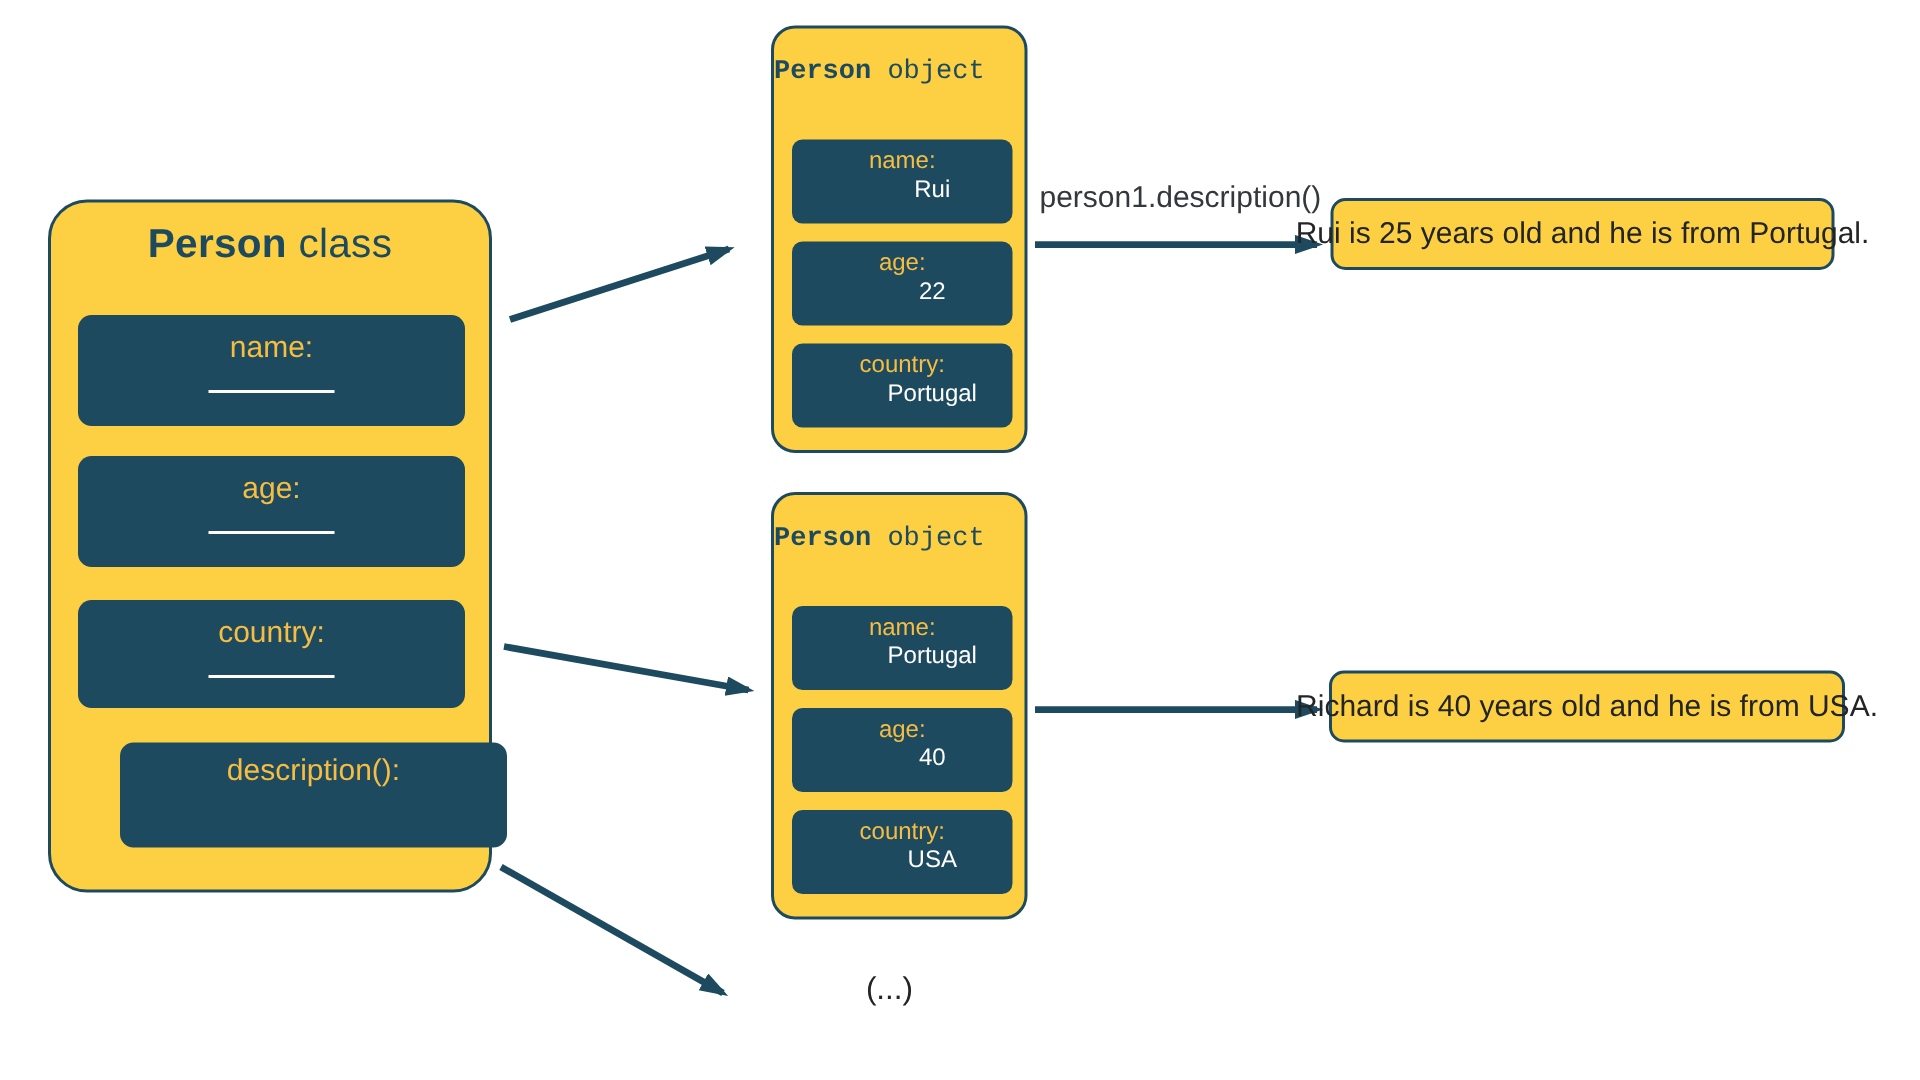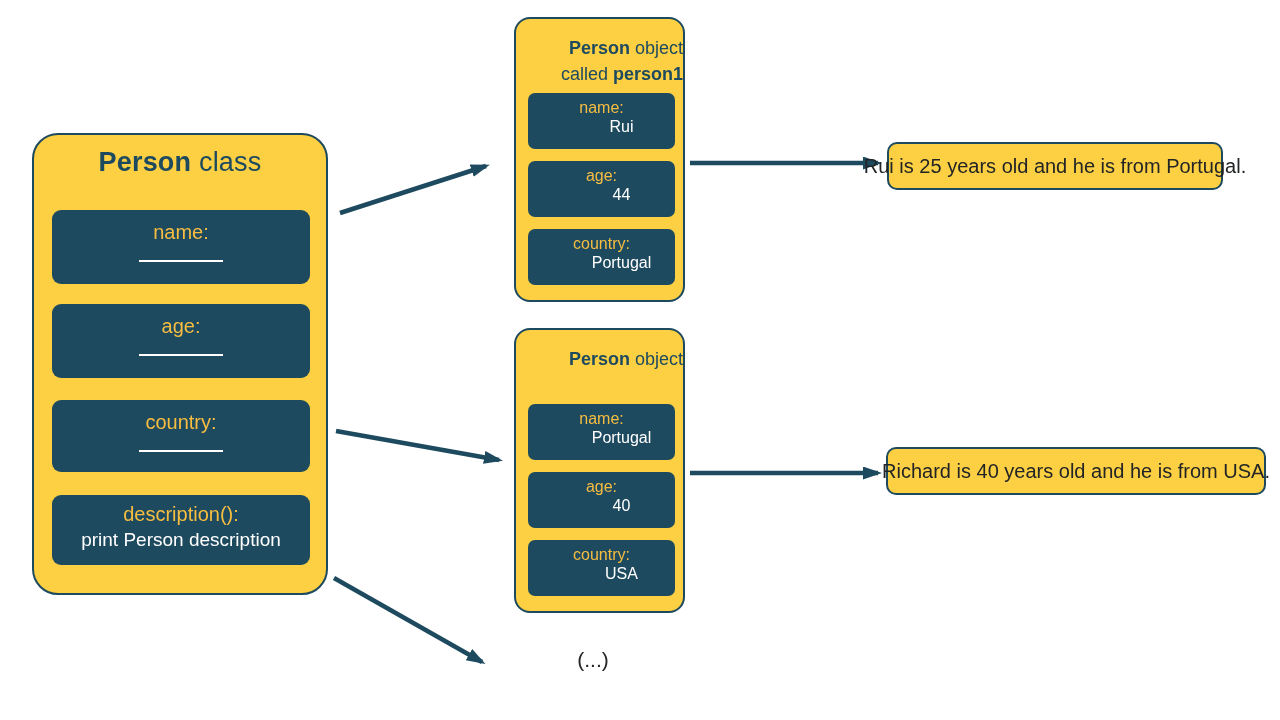--- a/index.html
+++ b/index.html
@@ -30,32 +30,32 @@
     text-align: center; color: var(--amber);
   }
   .cfield .lbl { padding-top: 11px; font-size: 20px; }
   .cfield .underline {
     width: 84px; margin: 16px auto 0; border-bottom: 2px solid #ffffff;
   }
   .cfield .sub { margin-top: 3px; font-size: 19px; color: #ffffff; }
   .cf-name    { top: 75px;  height: 74px; }
   .cf-age     { top: 169px; height: 74px; }
   .cf-country { top: 265px; height: 72px; }
-  .cf-desc    { top: 360px; height: 70px; }
+  .cf-desc    { top: 360px; height: 70px; margin-left: 28px; }
 
   
   .obj-card {
     position: absolute; width: 171px; height: 285px;
     background: var(--yellow); border: 2px solid var(--teal); border-radius: 16px;
   }
   .obj-p1 { left: 514px; top: 17px; }
   .obj-p2 { left: 514px; top: 328px; }
   .obj-title {
-    margin-top: 16px; text-align: right;
-    font-size: 18px; line-height: 26px; color: var(--teal);
+    margin-top: 16px; text-align: left;
+    font-size: 18px; line-height: 26px; color: var(--teal); font-family: Liberation Mono, monospace;
   }
   .obj-title .b { font-weight: bold; }
   .ofield {
     position: absolute; left: 12px; width: 147px; height: 56px;
     background: var(--teal); border-radius: 7px; text-align: center;
   }
   .ofield .olbl { padding-top: 6px; font-size: 16px; color: var(--amber); }
   .ofield .oval { margin-top: 1px; font-size: 16px; color: #ffffff; margin-left: 40px; }
   .of-0 { top: 74px; } .of-1 { top: 142px; } .of-2 { top: 210px; }
 
@@ -64,22 +64,22 @@
     position: absolute; font-size: 20px; color: var(--ink2); white-space: nowrap;
   }
   .call-1 { left: 693px; top: 121px; }
   .call-2 { left: 690px; top: 440px; }
   .result-box {
     position: absolute; height: 48px;
     background: var(--yellow); border: 2px solid var(--teal); border-radius: 10px;
     display: flex; align-items: center; justify-content: center;
     font-size: 20px; color: var(--ink); white-space: nowrap;
   }
-  .res-1 { left: 887px; top: 142px; width: 336px; }
-  .res-2 { left: 886px; top: 447px; width: 380px; }
+  .res-1 { left: 887px; top: 132px; width: 336px; }
+  .res-2 { left: 886px; top: 447px; width: 344px; }
 
   .ellipsis {
     position: absolute; left: 563px; top: 648px; width: 60px;
     text-align: center; font-size: 21px; color: var(--ink);
   }
 </style>
 </head>
 <body>
 
 <div class="stage">
@@ -110,36 +110,34 @@
     <div class="cfield cf-age">
       <div class="lbl">age:</div>
       <div class="underline"></div>
     </div>
     <div class="cfield cf-country">
       <div class="lbl">country:</div>
       <div class="underline"></div>
     </div>
     <div class="cfield cf-desc">
       <div class="lbl" style="padding-top:8px;">description():</div>
-      <div class="sub">print Person description</div>
     </div>
   </div>
 
   <div class="obj-card obj-p1">
     <div class="obj-title">
       <div><span class="b">Person</span><span> object</span></div>
-      <div><span>called </span><span class="b">person1</span></div>
     </div>
     <div class="ofield of-0">
       <div class="olbl">name:</div>
       <div class="oval">Rui</div>
     </div>
     <div class="ofield of-1">
       <div class="olbl">age:</div>
-      <div class="oval">44</div>
+      <div class="oval">22</div>
     </div>
     <div class="ofield of-2">
       <div class="olbl">country:</div>
       <div class="oval">Portugal</div>
     </div>
   </div>
 
   <div class="obj-card obj-p2">
     <div class="obj-title">
       <div><span class="b">Person</span><span> object</span></div>
@@ -151,19 +149,20 @@
     <div class="ofield of-1">
       <div class="olbl">age:</div>
       <div class="oval">40</div>
     </div>
     <div class="ofield of-2">
       <div class="olbl">country:</div>
       <div class="oval">USA</div>
     </div>
   </div>
 
+  <div class="call-label call-1">person1.description()</div>
   <div class="result-box res-1">Rui is 25 years old and he is from Portugal.</div>
 
   <div class="result-box res-2">Richard is 40 years old and he is from USA.</div>
 
   <div class="ellipsis">(...)</div>
 
 </div>
 
 </body></html>

